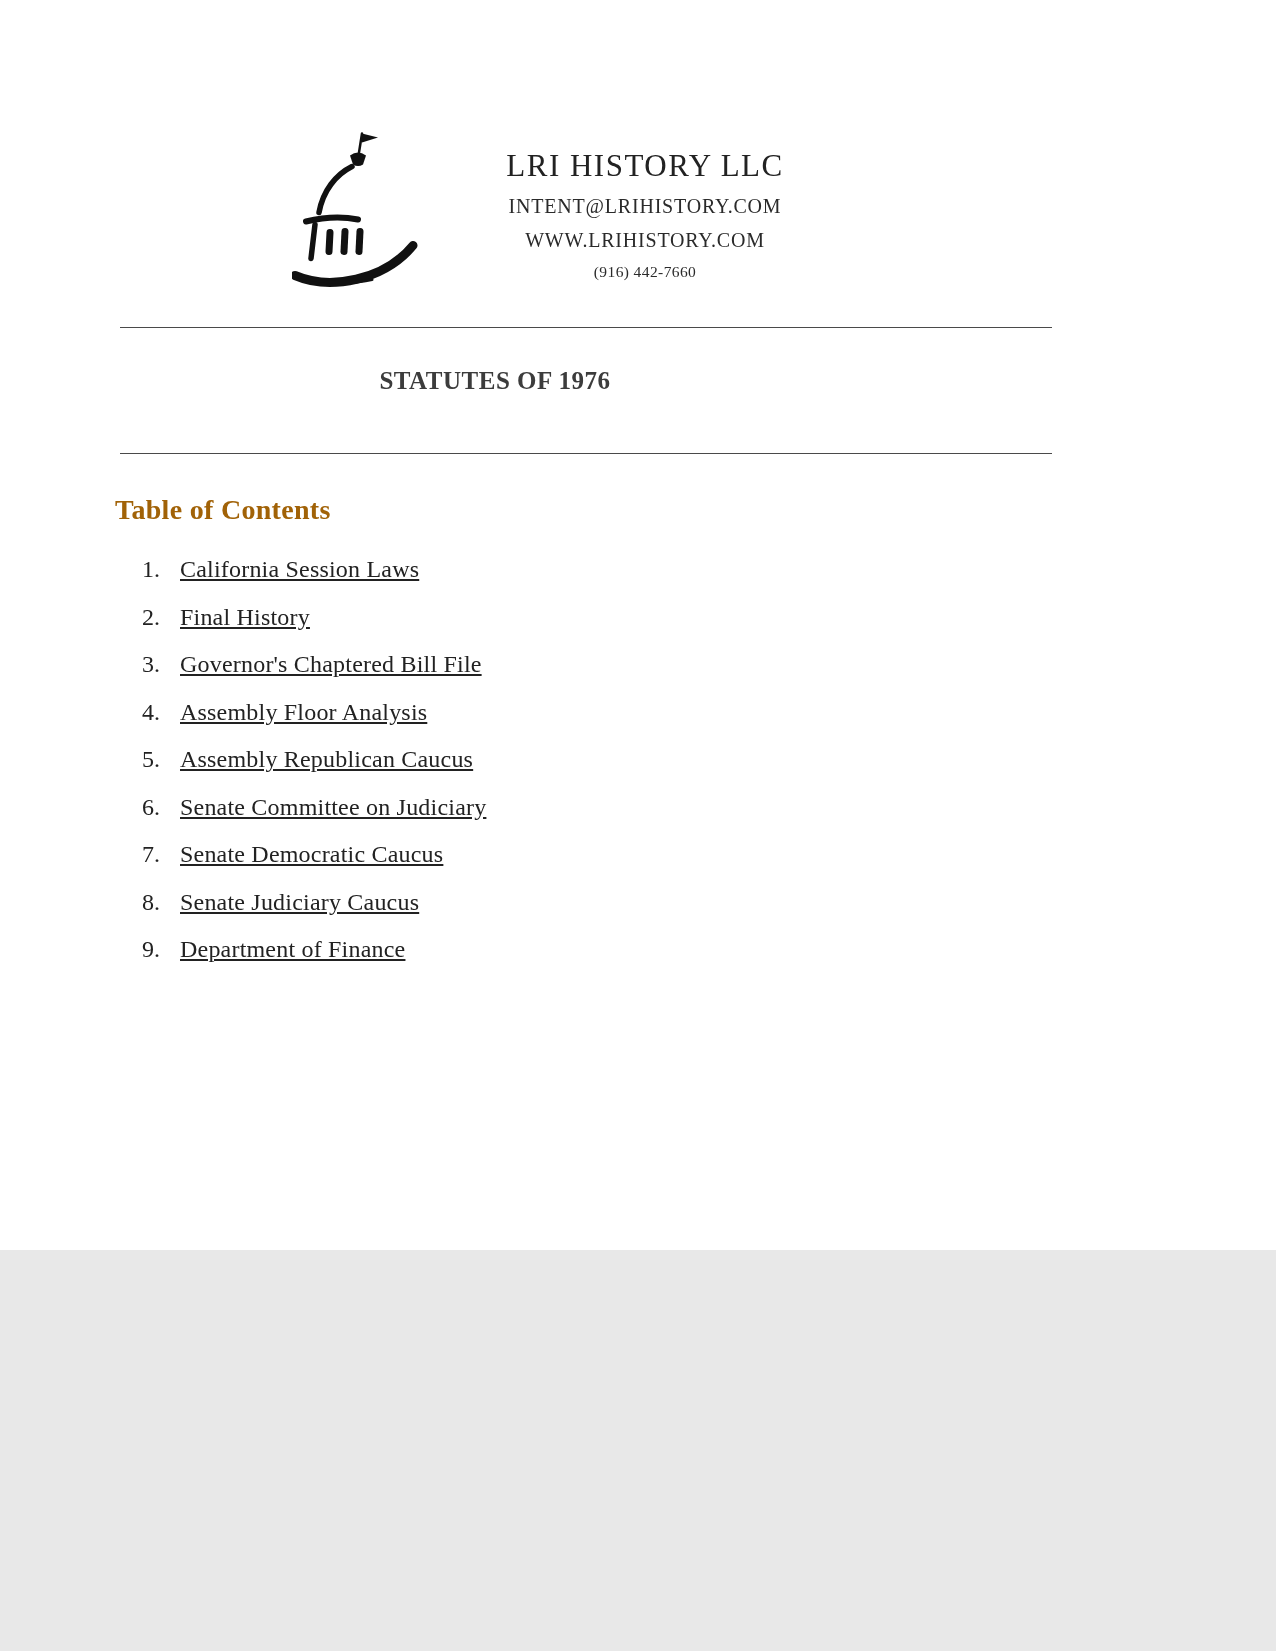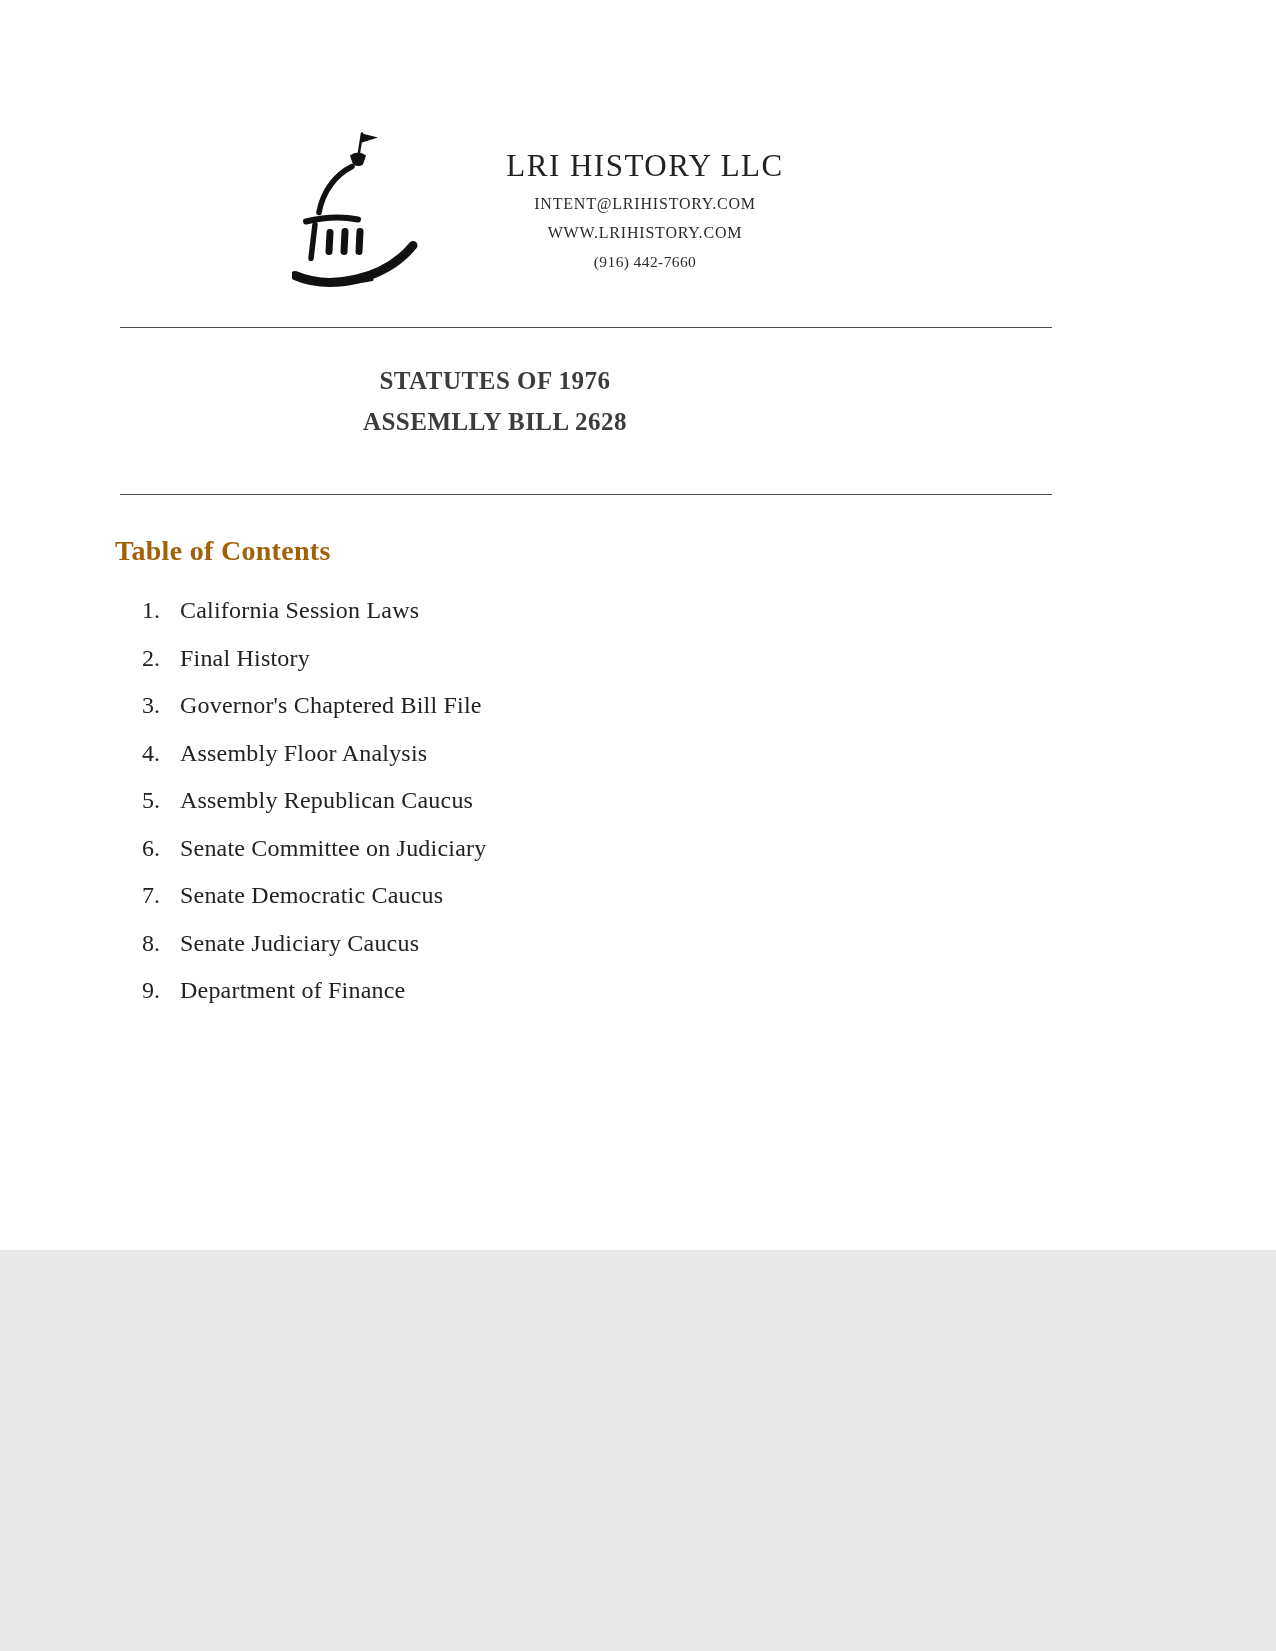--- a/index.html
+++ b/index.html
@@ -36,21 +36,21 @@
     text-align: center;
     min-width: 330px;
   }
   .company-name {
     font-size: 31px;
     letter-spacing: 1.5px;
     color: #222222;
     white-space: pre;
   }
   .contact-line {
-    font-size: 16px;
+    font-size: 20px;
     letter-spacing: 0.8px;
     margin-top: 11px;
     color: #2a2a2a;
     white-space: pre;
   }
   .contact-line.phone {
     font-size: 15.5px;
     letter-spacing: 0.4px;
   }
 
@@ -93,20 +93,21 @@
     height: 47.5px;
     font-size: 24px;
     color: #222222;
   }
   .toc-num {
     width: 38px;
     flex: 0 0 auto;
   }
   .toc-label {
     letter-spacing: 0.2px;
+    text-decoration: underline;
   }
 </style>
 </head>
 <body>
 
 <div class="page">
 
   <div class="letterhead">
     <div class="logo-wrap">
       <svg viewBox="0 0 150 160" xmlns="http://www.w3.org/2000/svg" fill="none" stroke="#111111" stroke-linecap="round">
@@ -135,21 +136,20 @@
       <div class="contact-line">INTENT@LRIHISTORY.COM</div>
       <div class="contact-line">WWW.LRIHISTORY.COM</div>
       <div class="contact-line phone">(916) 442-7660</div>
     </div>
   </div>
 
   <hr class="rule rule-top">
 
   <div class="title-block">
     <div class="title-line">STATUTES OF 1976</div>
-    <div class="title-line">ASSEMLLY BILL 2628</div>
   </div>
 
   <hr class="rule rule-bottom">
 
   <h2 class="toc-heading">Table of Contents</h2>
 
   <div class="toc-list">
     <div class="toc-item">
       <span class="toc-num">1.</span>
       <span class="toc-label">California Session Laws</span>

